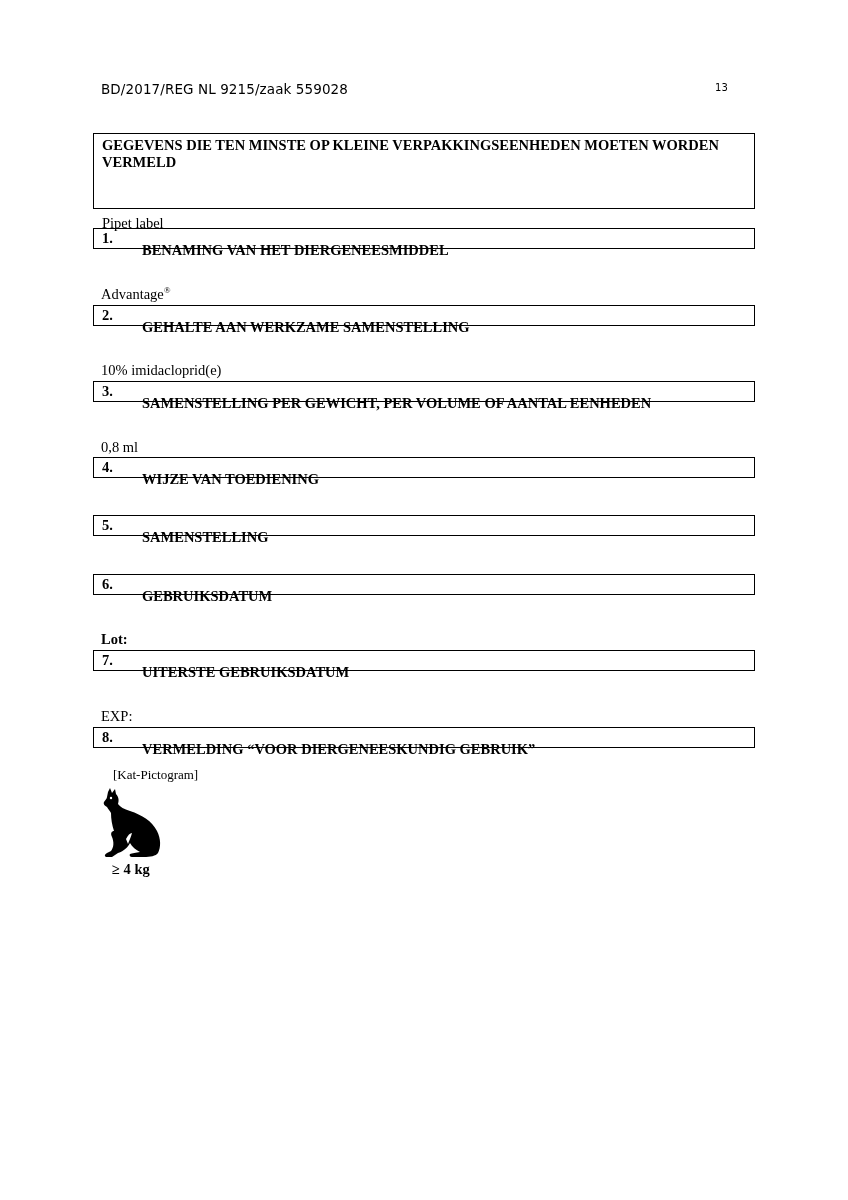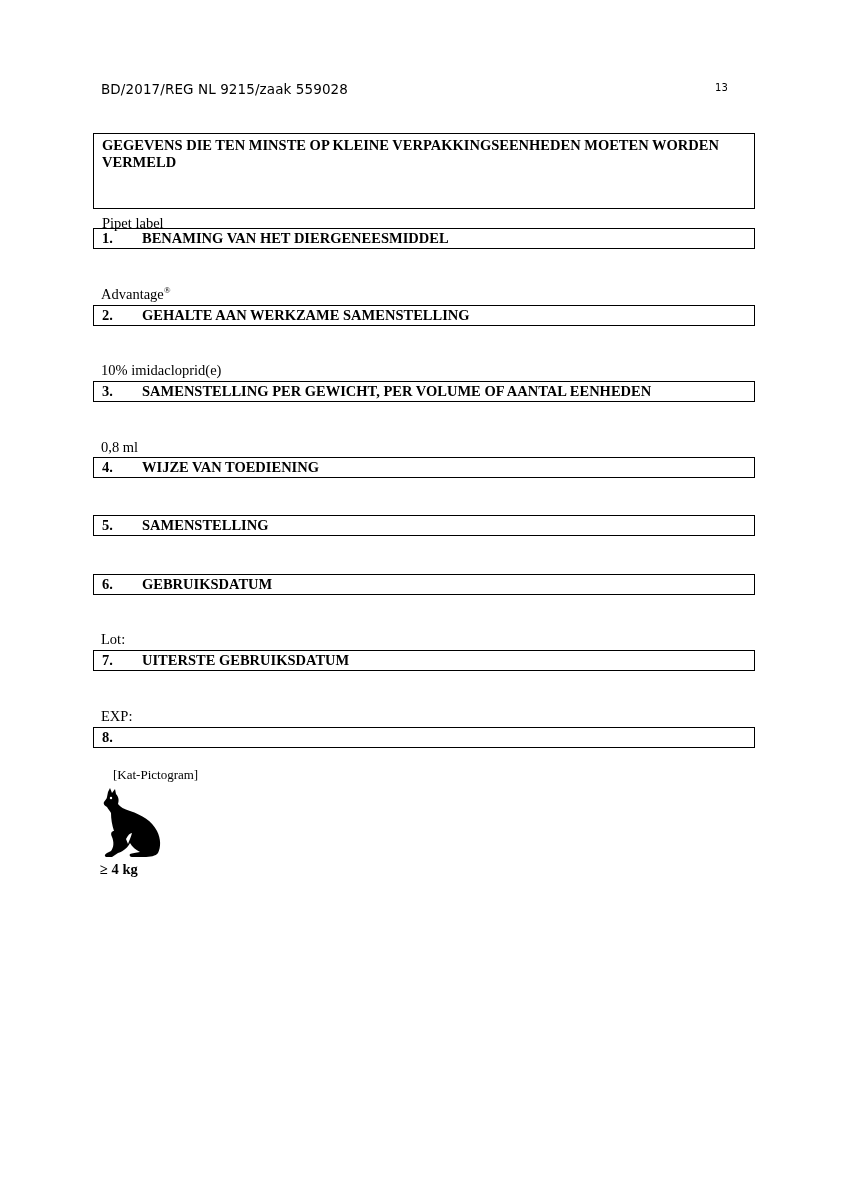--- a/index.html
+++ b/index.html
@@ -69,21 +69,21 @@
       line-height: 19px;
     }
     .section-head .num {
       position: absolute;
       left: 8px;
       top: 0;
     }
     .section-head .label {
       position: absolute;
       left: 48px;
-      top: 0;
+      top: 12px;
       white-space: nowrap;
     }
     .body-text {
       position: absolute;
       left: 101px;
       font-family: "Liberation Serif", serif;
       font-size: 14.5px;
       white-space: nowrap;
       margin-top: 17px;
     }
@@ -100,21 +100,21 @@
     }
     .cat-icon {
       position: absolute;
       left: 102px;
       top: 787px;
       width: 62px;
       height: 72px;
     }
     .weight-label {
       position: absolute;
-      left: 100px;
+      left: 112px;
       top: 861px;
       font-family: "Liberation Serif", serif;
       font-weight: bold;
       font-size: 14.5px;
     }
   </style>
 </head>
 <body>
 
 <div class="page-header">
@@ -154,30 +154,31 @@
 
 <div class="section-head" style="top:515px;">
   <span class="num">5.</span>
   <span class="label">SAMENSTELLING</span>
 </div>
 
 <div class="section-head" style="top:574px;">
   <span class="num">6.</span>
   <span class="label">GEBRUIKSDATUM</span>
 </div>
-<div class="body-text" style="top:614px;">Lot:</div>
+<div class="body-text" style="top:614px;font-weight:bold;">Lot:</div>
 
 <div class="section-head" style="top:650px;">
   <span class="num">7.</span>
   <span class="label">UITERSTE GEBRUIKSDATUM</span>
 </div>
 <div class="body-text" style="top:691px;">EXP:</div>
 
 <div class="section-head" style="top:727px;">
   <span class="num">8.</span>
+  <span class="label">VERMELDING “VOOR DIERGENEESKUNDIG GEBRUIK”</span>
 </div>
 
 <div class="pictogram-label">[Kat-Pictogram]</div>
 
 <div class="cat-icon">
   <svg width="62" height="72" viewBox="0 0 62 72" xmlns="http://www.w3.org/2000/svg">
     <path fill="#000" d="
       M6 5 L8 1 L10 6
       L13 2 L14 7
       C17 10 17 14 16 17

